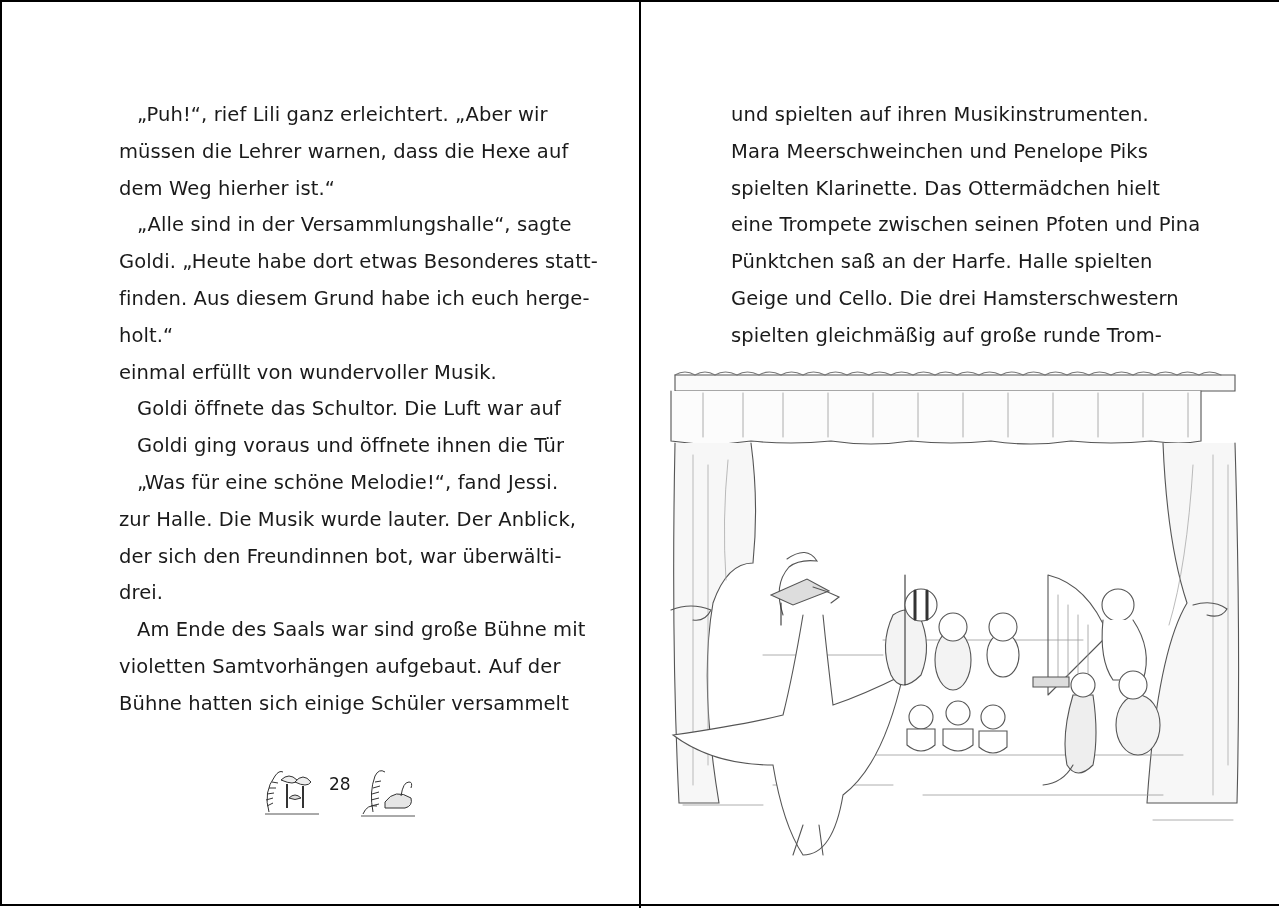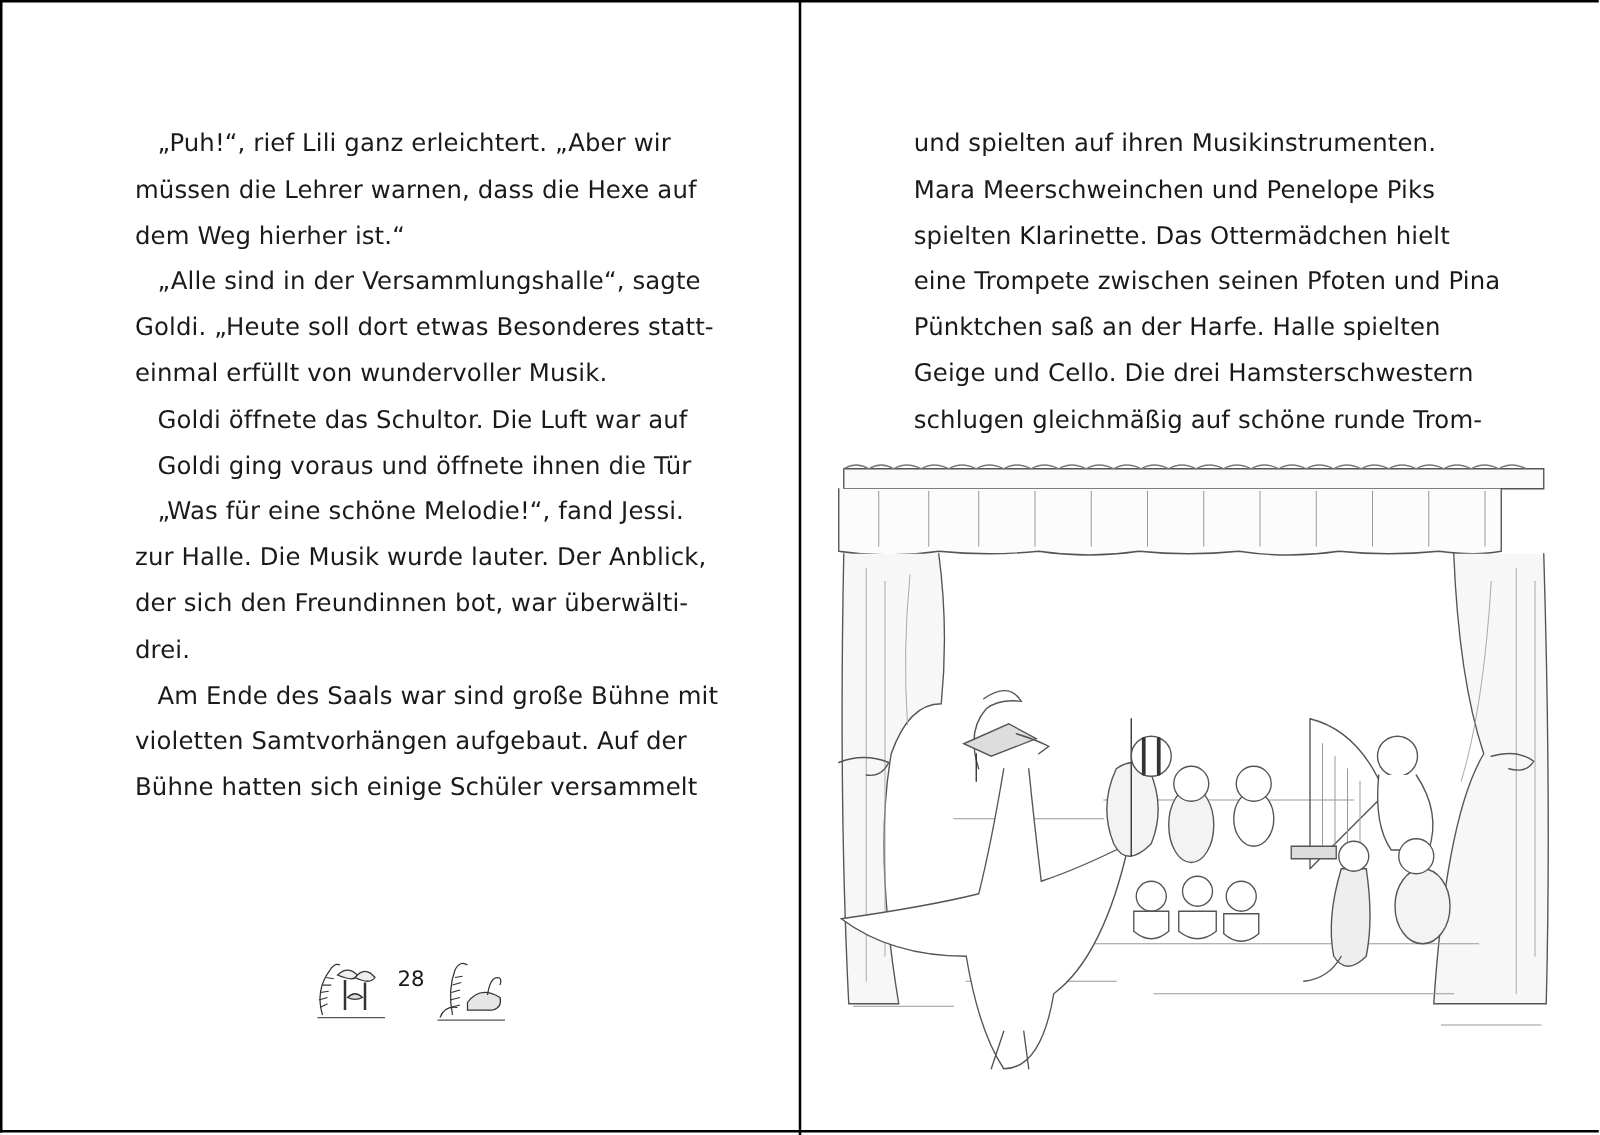--- a/index.html
+++ b/index.html
@@ -3,21 +3,21 @@
 <meta charset="utf-8">
 <style>
   html, body { margin:0; padding:0; background:#fff; }
   body { width:1280px; height:908px; position:relative; overflow:hidden;
          font-family: "DejaVu Sans", "Liberation Sans", sans-serif; color:#1a1a1a; }
   .spread { position:absolute; left:0; top:0; width:1279px; height:906px;
             border-top:2px solid #000; border-left:2px solid #000; border-bottom:2px solid #000;
             box-sizing:border-box; }
   .divider { position:absolute; left:639px; top:0; width:2px; height:908px; background:#000; }
   .page { position:absolute; top:0; height:908px; }
-  .page-left { left:0; width:639px; }
+  .page-left { left:11px; width:639px; }
   .page-right { left:641px; width:590px; }
   .text-block { position:absolute; font-size:19.5px; line-height:36.8px; letter-spacing:0.1px; }
   .page-left .text-block { left:108px; top:97px; width:460px; }
   .page-right .text-block { left:90px; top:97px; width:460px; }
   .line { display:block; white-space:nowrap; }
   .indent { padding-left:18px; }
   .folio { position:absolute; left:250px; top:762px; width:160px; height:60px;text-align:right; }
   .folio-num { position:absolute; left:68px; top:12px; font-size:17px; }
   .folio svg { position:absolute; top:0; }
   .illustration { position:absolute; left:12px; top:365px; width:615px; height:520px; }
@@ -27,21 +27,23 @@
 
 <div class="spread"></div>
 <div class="divider"></div>
 
 <div class="page page-left">
   <div class="text-block">
     <span class="line indent">„Puh!“, rief Lili ganz erleichtert. „Aber wir</span>
     <span class="line">müssen die Lehrer warnen, dass die Hexe auf</span>
     <span class="line">dem Weg hierher ist.“</span>
     <span class="line indent">„Alle sind in der Versammlungshalle“, sagte</span>
-    <span class="line">Goldi. „Heute soll dort etwas Besonderes statt-</span>
+    <span class="line">Goldi. „Heute habe dort etwas Besonderes statt-</span>
+    <span class="line">finden. Aus diesem Grund habe ich euch herge-</span>
+    <span class="line">holt.“</span>
     <span class="line">einmal erfüllt von wundervoller Musik.</span>
     <span class="line indent">Goldi öffnete das Schultor. Die Luft war auf</span>
     <span class="line indent">Goldi ging voraus und öffnete ihnen die Tür</span>
     <span class="line indent">„Was für eine schöne Melodie!“, fand Jessi.</span>
     <span class="line">zur Halle. Die Musik wurde lauter. Der Anblick,</span>
     <span class="line">der sich den Freundinnen bot, war überwälti-</span>
     <span class="line">drei.</span>
     <span class="line indent">Am Ende des Saals war sind große Bühne mit</span>
     <span class="line">violetten Samtvorhängen aufgebaut. Auf der</span>
     <span class="line">Bühne hatten sich einige Schüler versammelt</span>
@@ -75,21 +77,21 @@
 </div>
 
 <div class="page page-right">
   <div class="text-block">
     <span class="line">und spielten auf ihren Musikinstrumenten.</span>
     <span class="line">Mara Meerschweinchen und Penelope Piks</span>
     <span class="line">spielten Klarinette. Das Ottermädchen hielt</span>
     <span class="line">eine Trompete zwischen seinen Pfoten und Pina</span>
     <span class="line">Pünktchen saß an der Harfe. Halle spielten</span>
     <span class="line">Geige und Cello. Die drei Hamsterschwestern</span>
-    <span class="line">schlugen gleichmäßig auf schöne runde Trom-</span>
+    <span class="line">spielten gleichmäßig auf große runde Trom-</span>
   </div>
 
   <svg class="illustration" viewBox="0 0 615 520">
     <g fill="none" stroke="#555" stroke-width="1.1" stroke-linecap="round">
 
       <path d="M22 10 h560 v16 H22 z" fill="#fafafa"></path>
       <path d="M22 10 q10 -6 20 0 q10 -6 20 0 q10 -6 22 0 q10 -6 22 0 q10 -6 22 0 q10 -6 22 0 q10 -6 22 0 q10 -6 22 0 q10 -6 22 0 q10 -6 22 0 q10 -6 22 0 q10 -6 22 0 q10 -6 22 0 q10 -6 22 0 q10 -6 22 0 q10 -6 22 0 q10 -6 22 0 q10 -6 22 0 q10 -6 22 0 q10 -6 22 0 q10 -6 22 0 q10 -6 22 0 q10 -6 22 0 q10 -6 22 0 q10 -6 22 0" stroke="#777"></path>
       <path d="M18 26 v50 q40 6 80 0 q40 4 80 0 q40 6 80 0 q40 4 80 0 q40 6 80 0 q40 4 80 0 q30 4 50 0 v-50" fill="#fcfcfc"></path>
       <path d="M50 28 v44 M90 28 v44 M130 28 v44 M175 28 v44 M220 28 v44 M265 28 v44 M310 28 v44 M355 28 v44 M400 28 v44 M445 28 v44 M490 28 v44 M535 28 v44" stroke="#999" stroke-width="0.8"></path>
 

